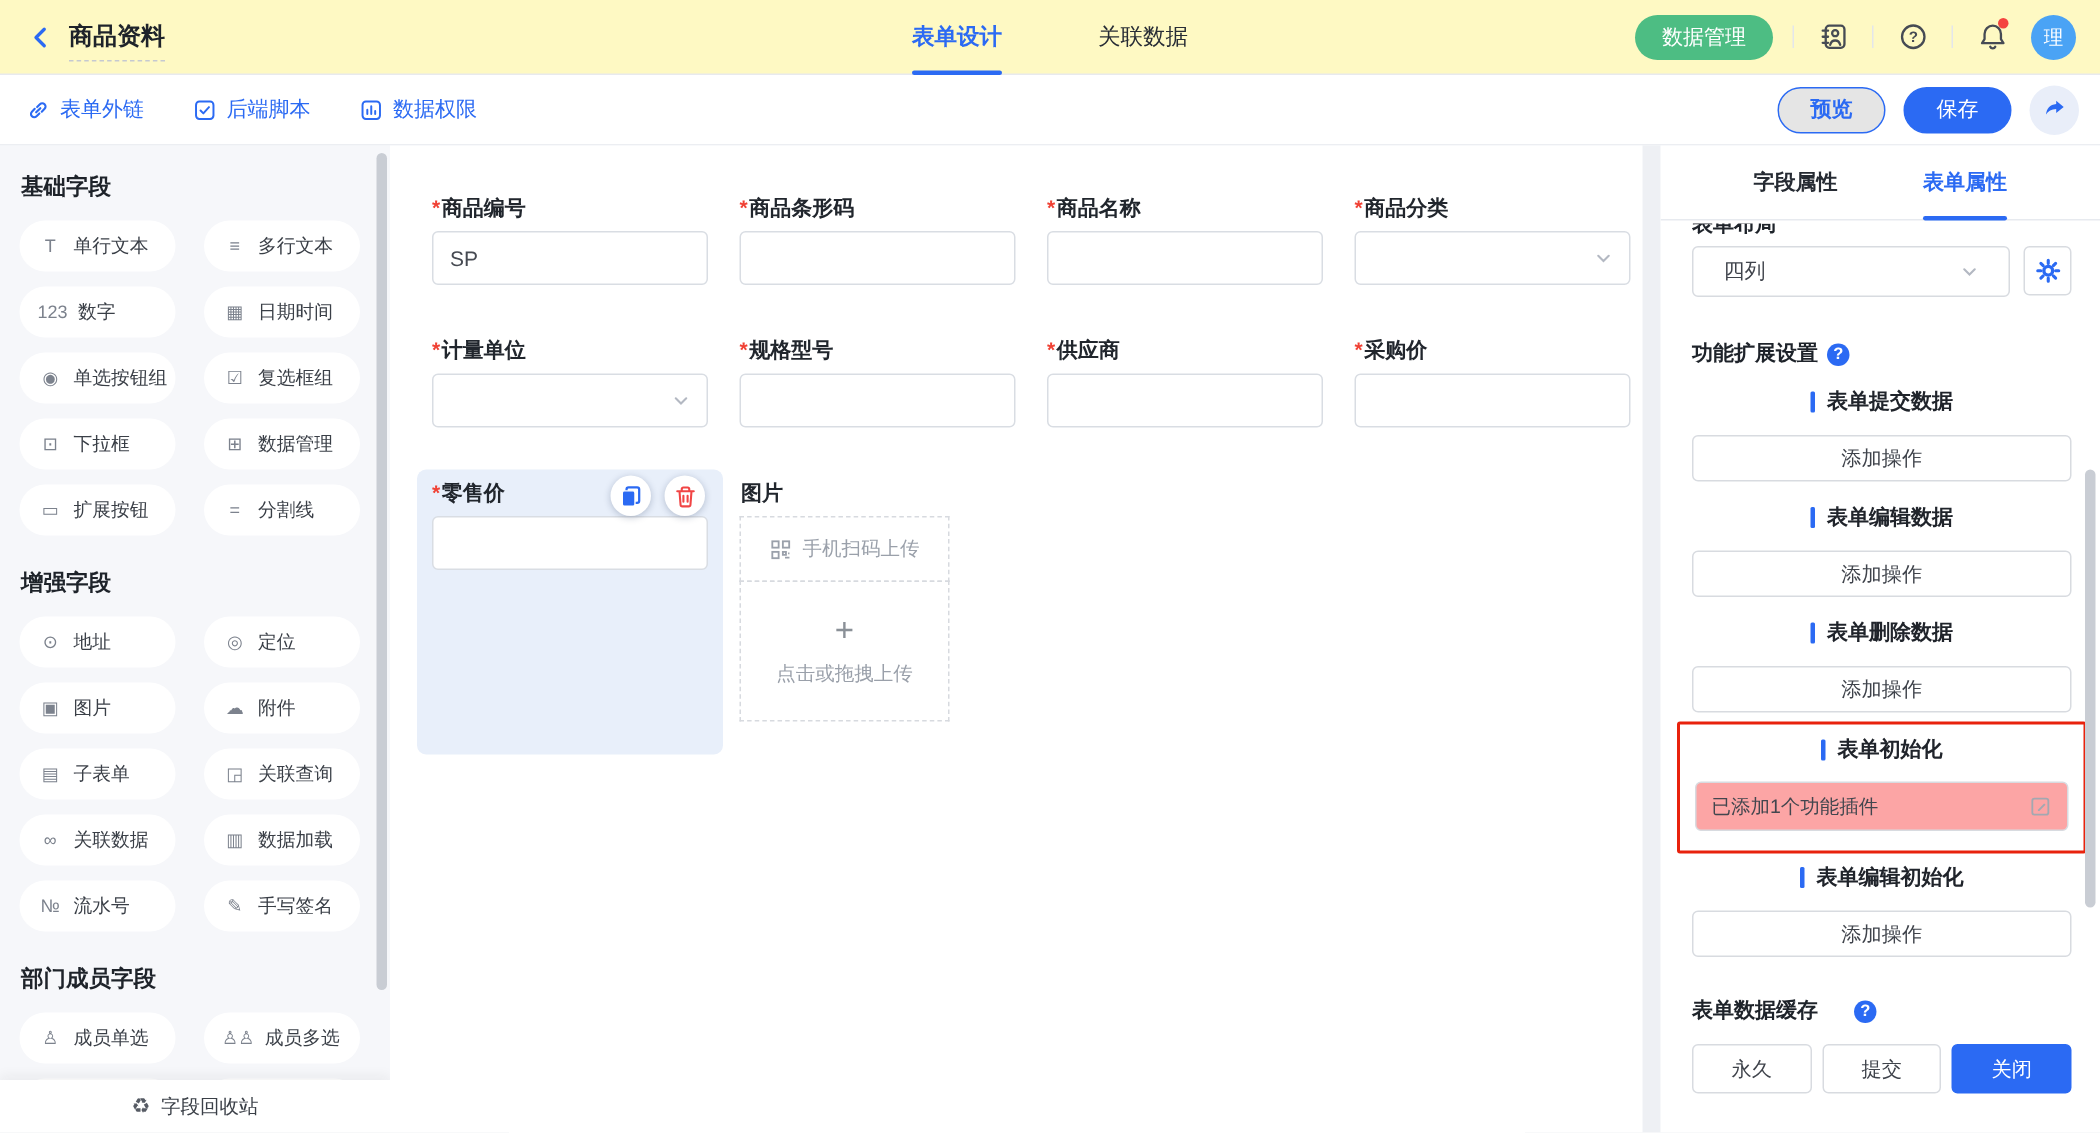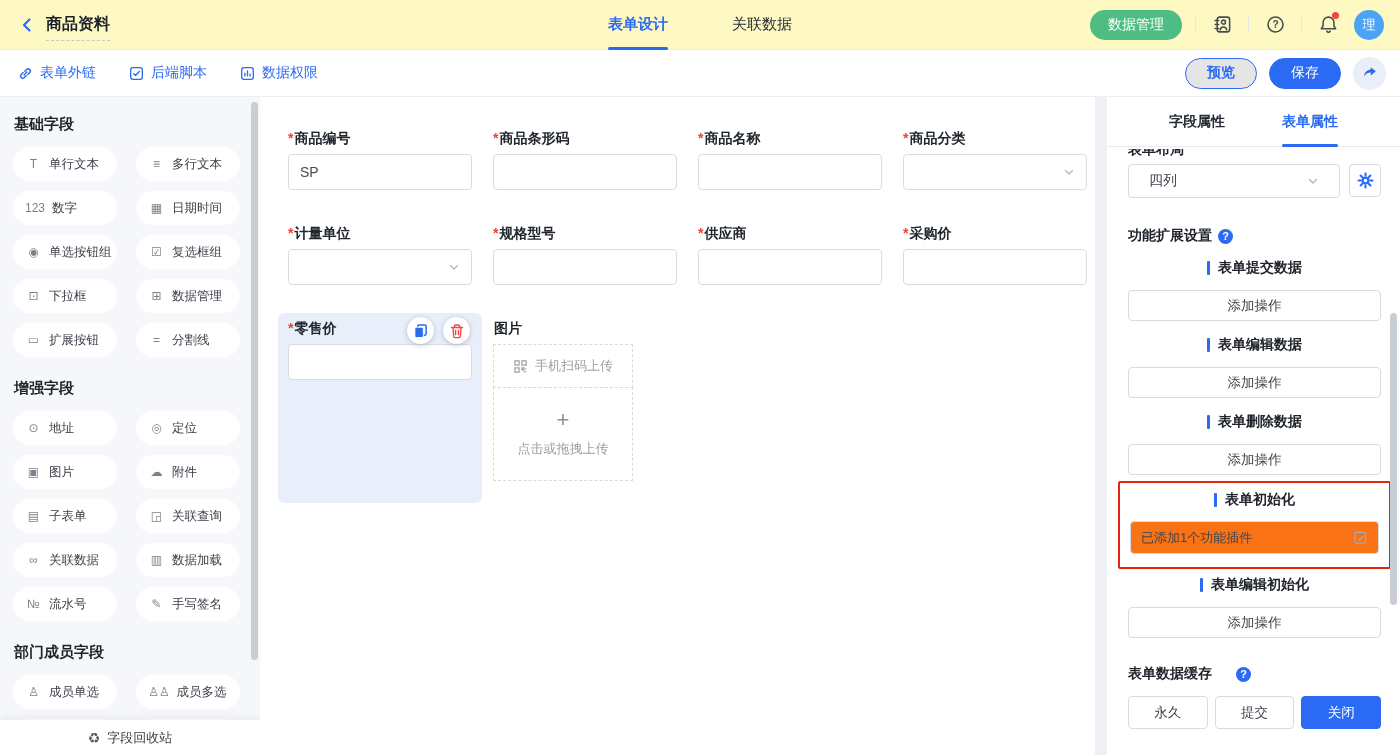--- a/index.html
+++ b/index.html
@@ -71,21 +71,21 @@
   .layout-row { display:flex; gap:9px; margin-top:5px; }
   .pselect { flex:1; height:34px; border:1px solid #d8dbe0; border-radius:4px; display:flex; align-items:center; justify-content:space-between; padding:0 20px; font-size:14px; color:#3f434b; cursor:pointer; background:#fff; }
   .gearbtn { width:32px; height:33px; border:1px solid #d8dbe0; border-radius:4px; background:#fff; display:flex; align-items:center; justify-content:center; cursor:pointer; }
   .ext-title { margin-top:29px; display:flex; align-items:center; gap:6px; font-size:14px; font-weight:700; color:#1e232a; }
   .q-badge { width:15px; height:15px; border-radius:50%; background:var(--blue); color:#fff; font-size:11px; font-weight:700; display:flex; align-items:center; justify-content:center; cursor:pointer; }
   .shead { display:flex; align-items:center; gap:8px; font-size:14px; font-weight:700; color:#20242b;justify-content:center; }
   .shead::before { content:""; width:3px; height:14px; background:var(--blue); border-radius:1px; }
   .fxs { margin-top:14px; }
   .btn-add { margin-top:13px; width:100%; height:31px; border:1px solid #d8dbe0; border-radius:4px; background:#fff; font-size:13.5px; color:#3f434b; cursor:pointer; font-family:inherit; }
   .hlbox { border:2px solid var(--hl); border-radius:2px; margin:6px -10px 0; padding:8px 10px 13px; }
-  .plugin-box { margin-top:12px; height:33px; border:1px solid #d8dbe0; border-radius:4px; display:flex; align-items:center; justify-content:space-between; padding:0 10px; font-size:13px; color:#42464e; background:#f97316; cursor:pointer; }
+  .plugin-box { margin-top:12px; height:33px; border:1px solid #d8dbe0; border-radius:4px; display:flex; align-items:center; justify-content:space-between; padding:0 10px; font-size:13px; color:#42464e; background:#fca5a5; cursor:pointer; }
   .cache-title { margin-top:27px; display:flex; align-items:center; gap:24px; font-size:14px; font-weight:700; color:#1e232a; }
   .cache-row { display:flex; gap:7px; margin-top:13px; }
   .cache-btn { flex:1; height:33px; border:1px solid #d8dbe0; border-radius:4px; background:#fff; font-size:13.5px; color:#3f434b; cursor:pointer; font-family:inherit; }
   .cache-btn.active { background:var(--blue); border-color:var(--blue); color:#fff;font-family:Liberation Serif, serif; }
   .sb-panel { right:3px; top:216px; height:292px; }
 </style>
 </head>
 <body>
 
 <div class="header">

